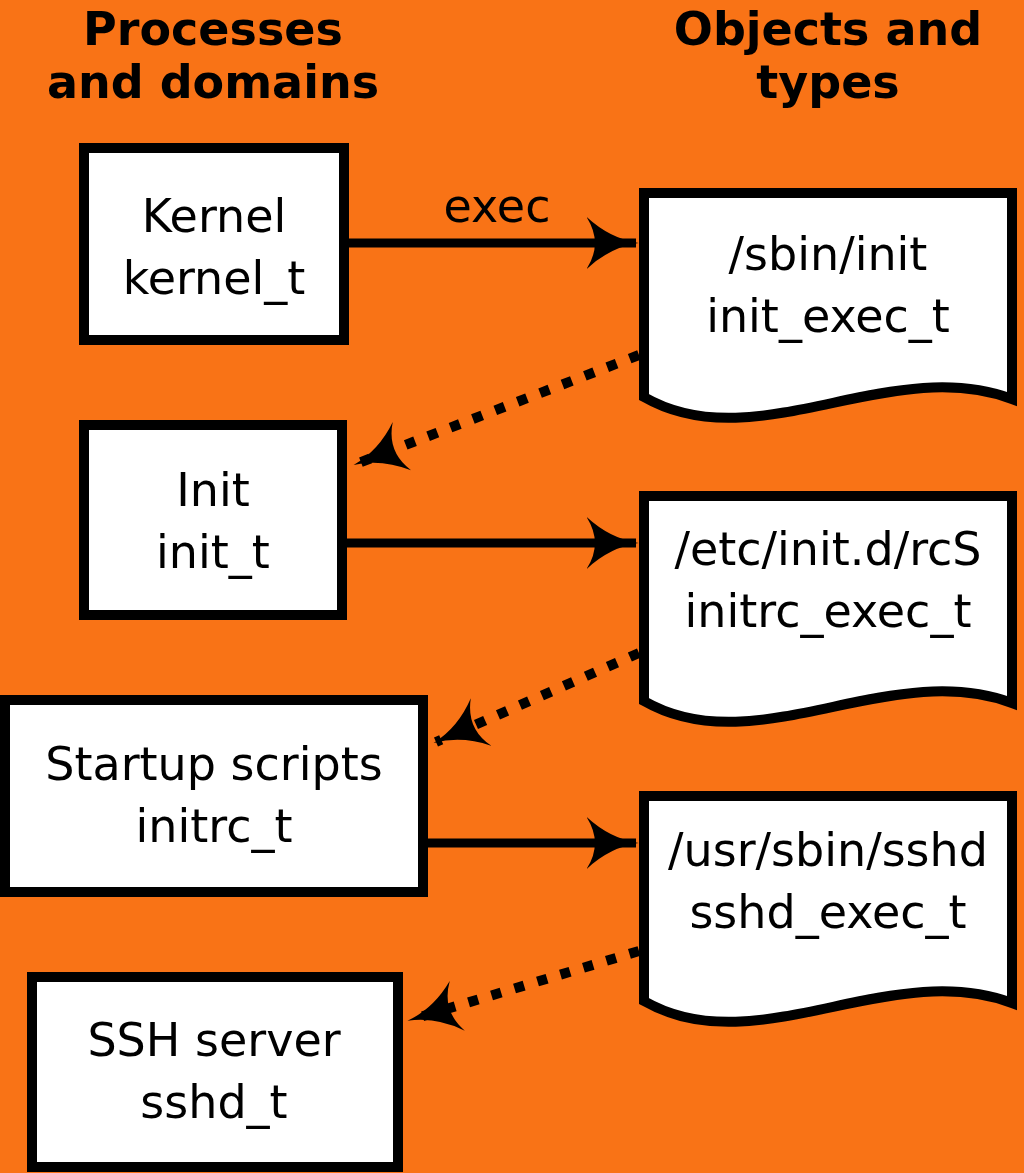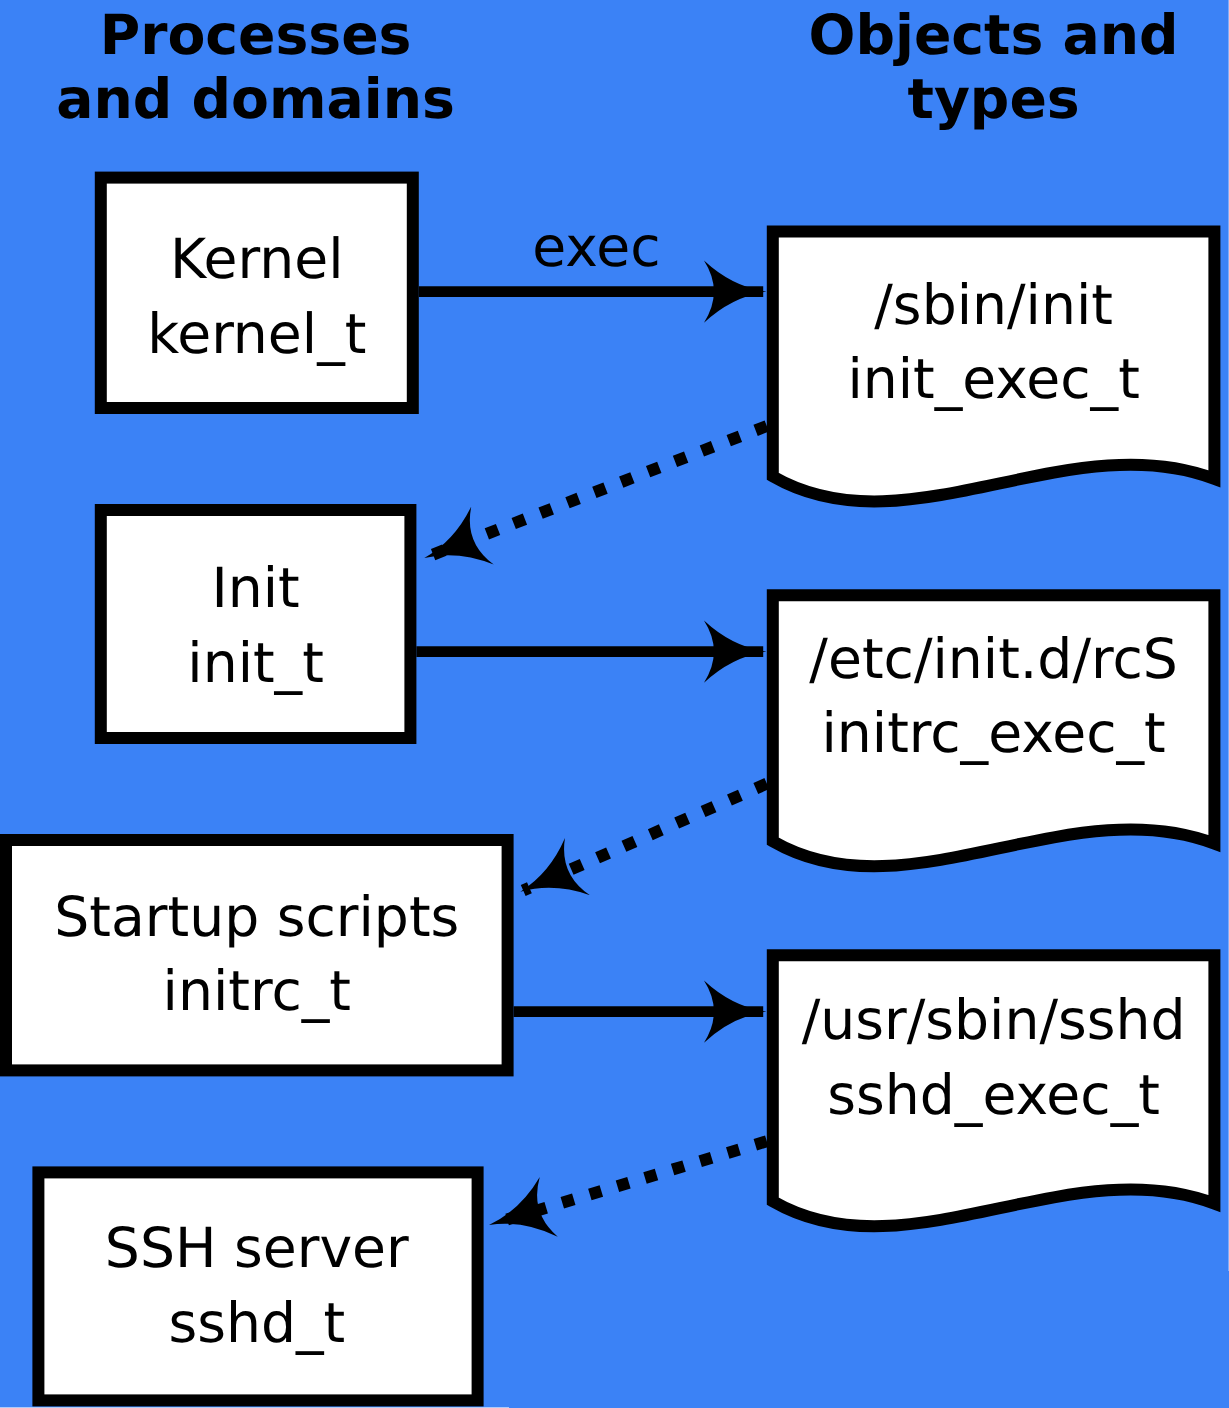--- a/index.html
+++ b/index.html
@@ -4,21 +4,21 @@
 <style>
   html, body {
     margin: 0;
     padding: 0;
     background: #ffffff;
   }
   .canvas {
     width: 1024px;
     height: 1173px;
     position: relative;
-    background: #3b82f6;
+    background: #f97316;
     overflow: hidden;
   }
   svg {
     display: block;
   }
   text {
     font-family: "DejaVu Sans", "Liberation Sans", sans-serif;
     font-size: 46px;
     fill: #000000;
   }

